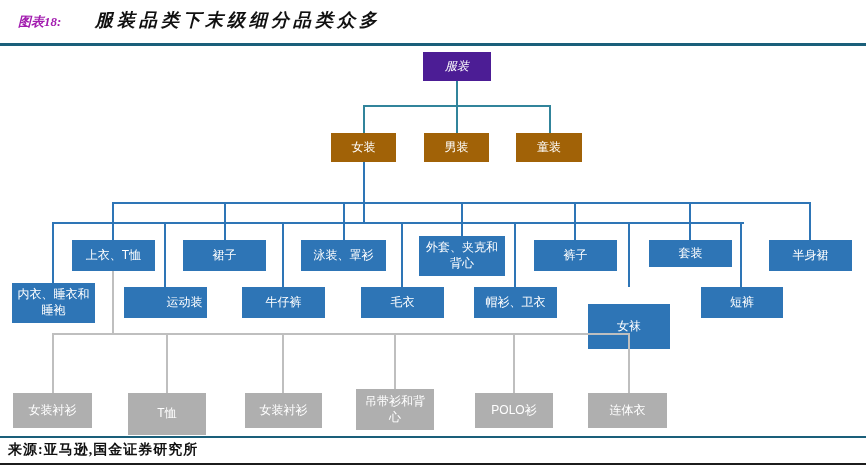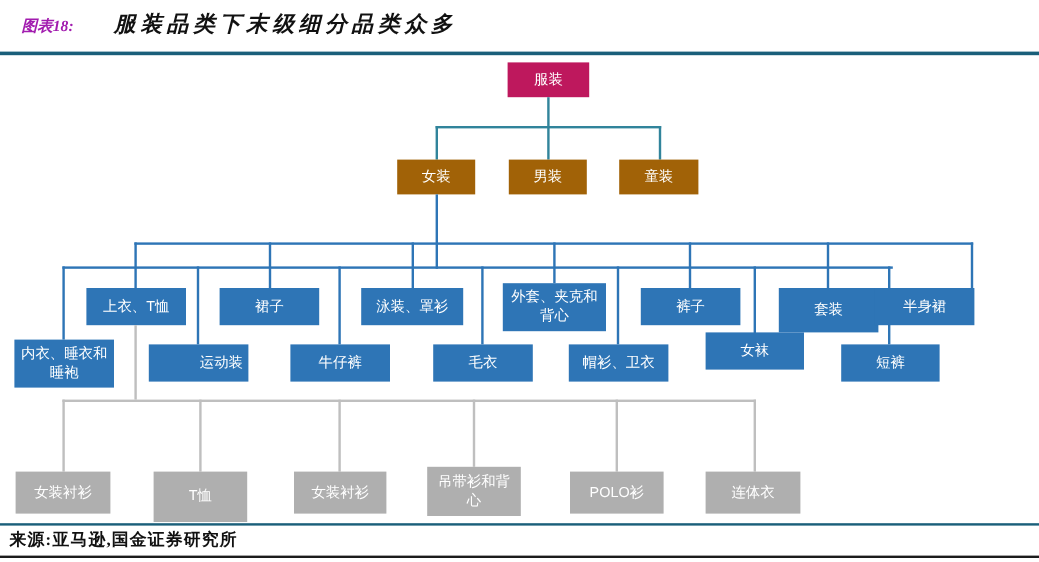--- a/index.html
+++ b/index.html
@@ -21,21 +21,21 @@
   .rule.bottom{top:463px;height:2px;background:#1c1c1c;}
   .footer-source{
     position:absolute;left:8px;top:441px;font-size:14px;font-weight:bold;color:#111;
     font-family:"Liberation Serif",serif;letter-spacing:1px;
   }
   .box{
     position:absolute;display:flex;align-items:center;justify-content:center;
     color:#ffffff;text-align:center;font-size:12px;line-height:1.3;box-sizing:border-box;
     padding:1px 4px;
   }
-  .root{background:#be185d;}
+  .root{background:#4c1d95;font-style:italic;}
   .lv2{background:#a16207;}
   .lv3{background:#2e75b6;}
   .lv4{background:#afafaf;}
   .vline,.hline{position:absolute;}
   .vline{width:2px;}
   .hline{height:2px;}
   .teal{background:#31849b;}
   .blue{background:#2e75b6;}
   .gray{background:#bfbfbf;}
 </style>
@@ -78,29 +78,29 @@
   <div class="vline blue" style="left:401px;top:222px;height:65px;"></div>
   <div class="vline blue" style="left:514px;top:222px;height:65px;"></div>
   <div class="vline blue" style="left:628px;top:222px;height:65px;"></div>
   <div class="vline blue" style="left:740px;top:222px;height:65px;"></div>
 
   <div class="box lv3" style="left:72px;top:240px;width:83px;height:31px;">上衣、T恤</div>
   <div class="box lv3" style="left:183px;top:240px;width:83px;height:31px;">裙子</div>
   <div class="box lv3" style="left:301px;top:240px;width:85px;height:31px;">泳装、罩衫</div>
   <div class="box lv3" style="left:419px;top:236px;width:86px;height:40px;">外套、夹克和背心</div>
   <div class="box lv3" style="left:534px;top:240px;width:83px;height:31px;">裤子</div>
-  <div class="box lv3" style="left:649px;top:240px;width:83px;height:37px;">套装</div>
-  <div class="box lv3" style="left:729px;top:240px;width:83px;height:31px;text-align:center;">半身裙</div>
+  <div class="box lv3" style="left:649px;top:240px;width:83px;height:27px;">套装</div>
+  <div class="box lv3" style="left:769px;top:240px;width:83px;height:31px;text-align:center;">半身裙</div>
 
   <div class="box lv3" style="left:12px;top:283px;width:83px;height:40px;">内衣、睡衣和睡袍</div>
   <div class="box lv3" style="left:124px;top:287px;width:83px;height:31px;padding-left:42px;">运动装</div>
   <div class="box lv3" style="left:242px;top:287px;width:83px;height:31px;">牛仔裤</div>
   <div class="box lv3" style="left:361px;top:287px;width:83px;height:31px;">毛衣</div>
   <div class="box lv3" style="left:474px;top:287px;width:83px;height:31px;">帽衫、卫衣</div>
-  <div class="box lv3" style="left:588px;top:277px;width:82px;height:31px;text-align:center;">女袜</div>
+  <div class="box lv3" style="left:588px;top:304px;width:82px;height:45px;text-align:center;">女袜</div>
   <div class="box lv3" style="left:701px;top:287px;width:82px;height:31px;">短裤</div>
 
   <div class="vline gray" style="left:112px;top:271px;height:62px;"></div>
   <div class="hline gray" style="left:52px;top:333px;width:578px;"></div>
   <div class="vline gray" style="left:52px;top:333px;height:60px;"></div>
   <div class="vline gray" style="left:166px;top:333px;height:60px;"></div>
   <div class="vline gray" style="left:282px;top:333px;height:60px;"></div>
   <div class="vline gray" style="left:394px;top:333px;height:56px;"></div>
   <div class="vline gray" style="left:513px;top:333px;height:60px;"></div>
   <div class="vline gray" style="left:628px;top:333px;height:60px;"></div>

